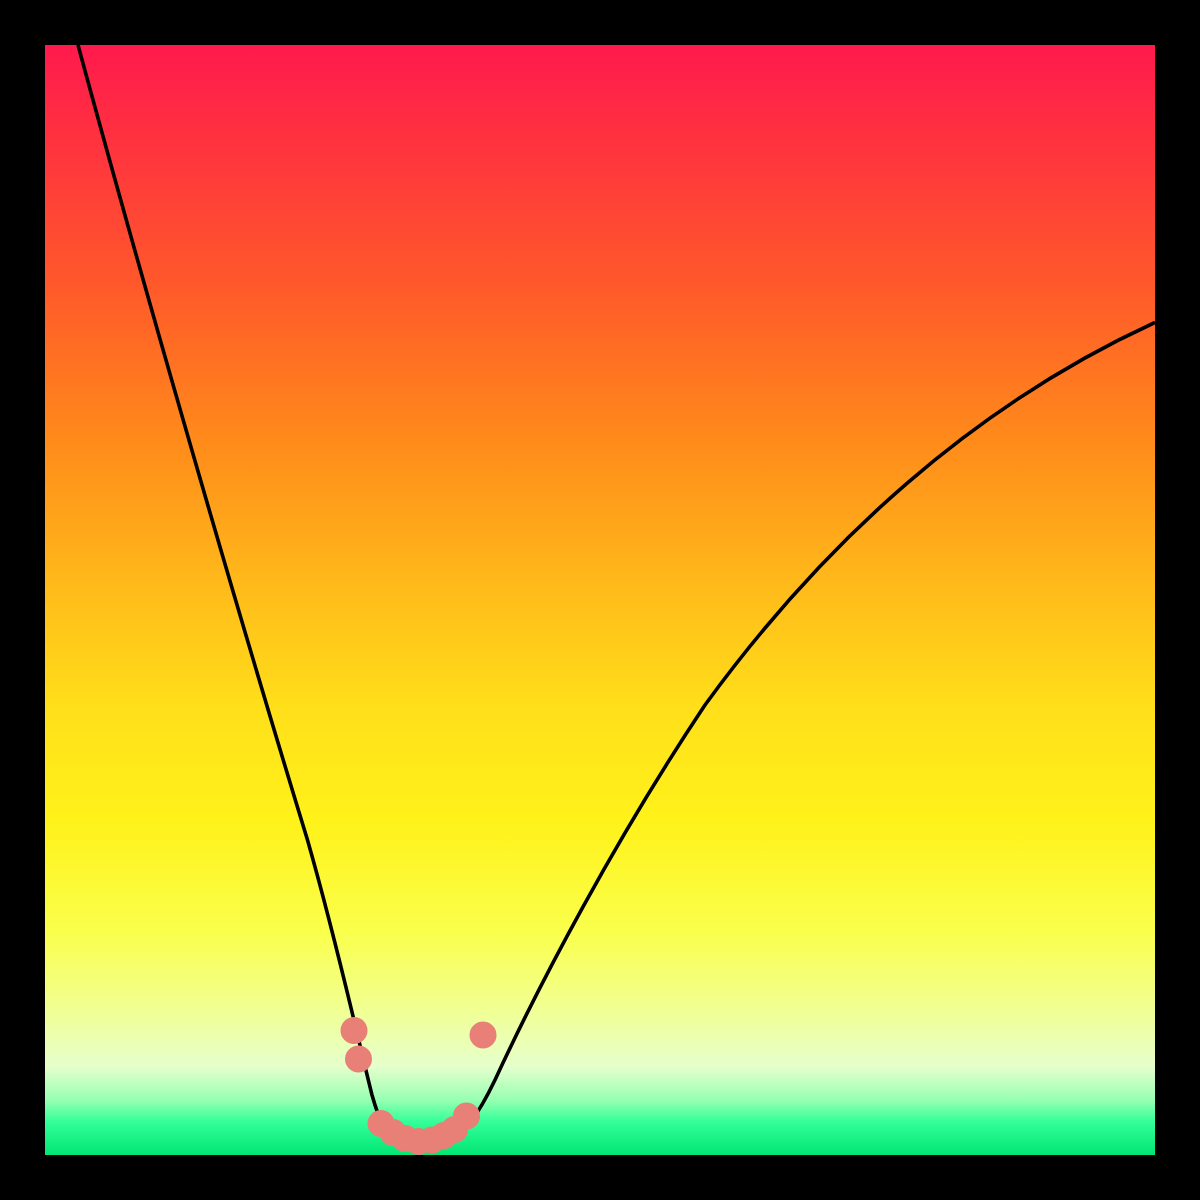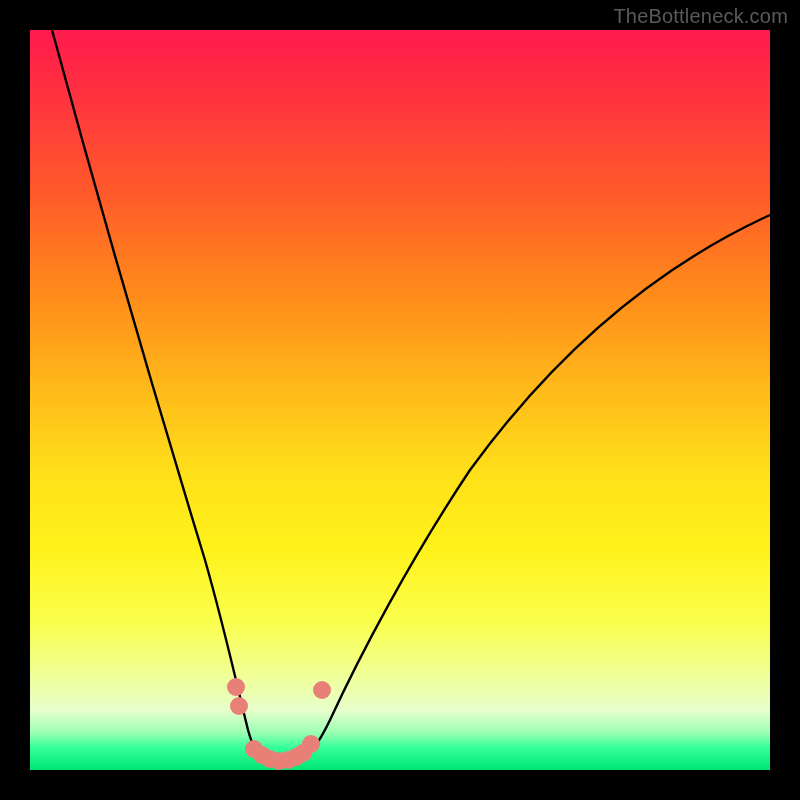--- a/index.html
+++ b/index.html
@@ -90,14 +90,13 @@
     <div class="marker" style="left:232px; top:725px;"></div>
     <div class="marker" style="left:240px; top:729px;"></div>
     <div class="marker" style="left:249px; top:731px;"></div>
     <div class="marker" style="left:258px; top:730px;"></div>
     <div class="marker" style="left:266px; top:727px;"></div>
     <div class="marker" style="left:273px; top:723px;"></div>
     <div class="marker" style="left:281px; top:714px;"></div>
     <div class="marker" style="left:292px; top:660px;"></div>
 
   </div>
-  <div class="watermark">TheBottleneck.com</div>
 </div>
 
 </body></html>

